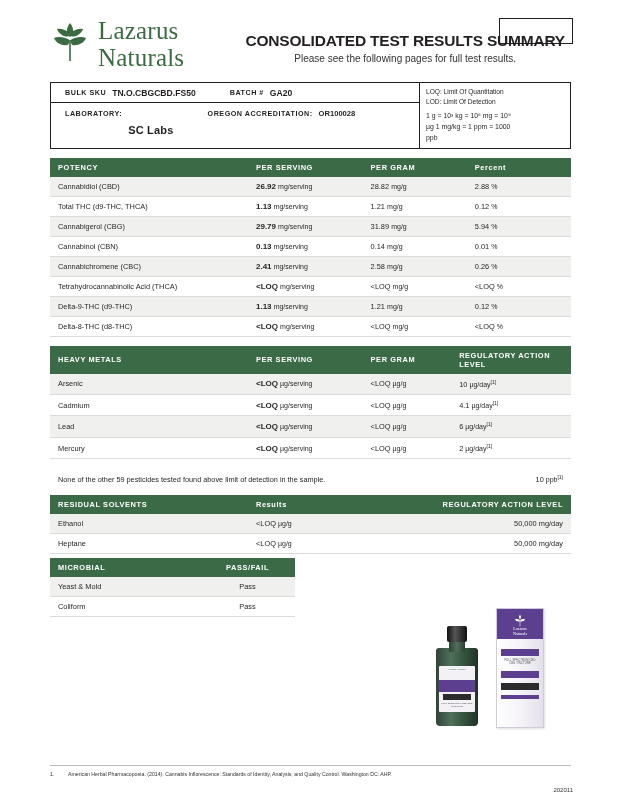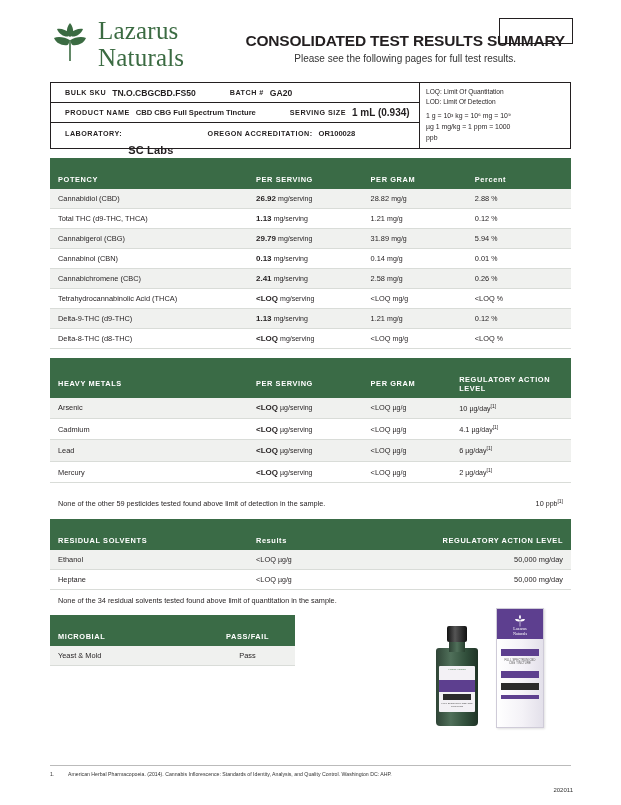--- a/index.html
+++ b/index.html
@@ -141,21 +141,21 @@
     border-collapse: collapse;
     table-layout: fixed;
   }
   table.tbl thead th {
     background: #3a6b46;
     color: #ffffff;
     font-size: 7.4px;
     font-weight: bold;
     letter-spacing: .6px;
     text-align: left;
-    padding: 17px 0 5px 8px;
+    padding: 5px 0 5px 8px;
     height: 16px;
     box-sizing: border-box;
   }
   table.tbl thead th.right-pad { padding-right: 8px; }
   table.tbl tbody td {
     font-size: 7.4px;
     padding: 5px 0 5px 8px;
     border-bottom: 1px solid #d9dcd8;
     height: 15px;
     box-sizing: border-box;
@@ -361,27 +361,20 @@
   <div class="info-wrap">
     <div class="info-left">
       <div class="info-row">
         <span class="lbl">BULK SKU</span>
         <span class="val">TN.O.CBGCBD.FS50</span>
         <span class="spacer-col"></span>
         <span class="lbl">BATCH #</span>
         <span class="val">GA20</span>
       </div>
       <div class="info-row">
-        <span class="lbl">PRODUCT NAME</span>
-        <span class="val small">CBD CBG Full Spectrum Tincture</span>
-        <span class="spacer-col"></span>
-        <span class="lbl">SERVING SIZE</span>
-        <span class="val size">1 mL (0.934)</span>
-      </div>
-      <div class="info-row">
         <span class="lbl">LABORATORY:</span>
         <span class="val lab">SC Labs</span>
         <span class="spacer-col"></span>
         <span class="lbl">OREGON ACCREDITATION:</span>
         <span class="val small">OR100028</span>
       </div>
     </div>
     <div class="info-right">
       <div>LOQ: Limit Of Quantitation</div>
       <div>LOD: Limit Of Detection</div>
@@ -527,36 +520,39 @@
           <td><span class="plain">&lt;LOQ</span> <span class="v-unit">µg/g</span></td>
           <td style="text-align:right; padding-right:8px"><span class="plain">50,000 mg/day</span></td>
         </tr>
         <tr>
           <td class="plain">Heptane</td>
           <td><span class="plain">&lt;LOQ</span> <span class="v-unit">µg/g</span></td>
           <td style="text-align:right; padding-right:8px"><span class="plain">50,000 mg/day</span></td>
         </tr>
       </tbody>
     </table>
-    <div class="note-line">None of the 34 residual solvents tested found above limit of quantitation in the sample.</div>
   </div>
 
   <div class="sec-gap" style="height:4px"></div>
 
   <div class="section" style="width:281px">
     <table class="tbl" style="width:245px">
       <thead>
         <tr>
           <th style="width:58%">MICROBIAL</th>
           <th style="width:42%; text-align:center;">PASS/FAIL</th>
         </tr>
       </thead>
       <tbody>
         <tr>
           <td class="plain">Yeast &amp; Mold</td>
+          <td class="plain" style="text-align:center">Pass</td>
+        </tr>
+        <tr>
+          <td class="plain">Coliform</td>
           <td class="plain" style="text-align:center">Pass</td>
         </tr>
       </tbody>
     </table>
   </div>
 
   <div class="product-area">
     <div class="box-carton">
       <div class="box-top">
         <span class="box-leaf">

